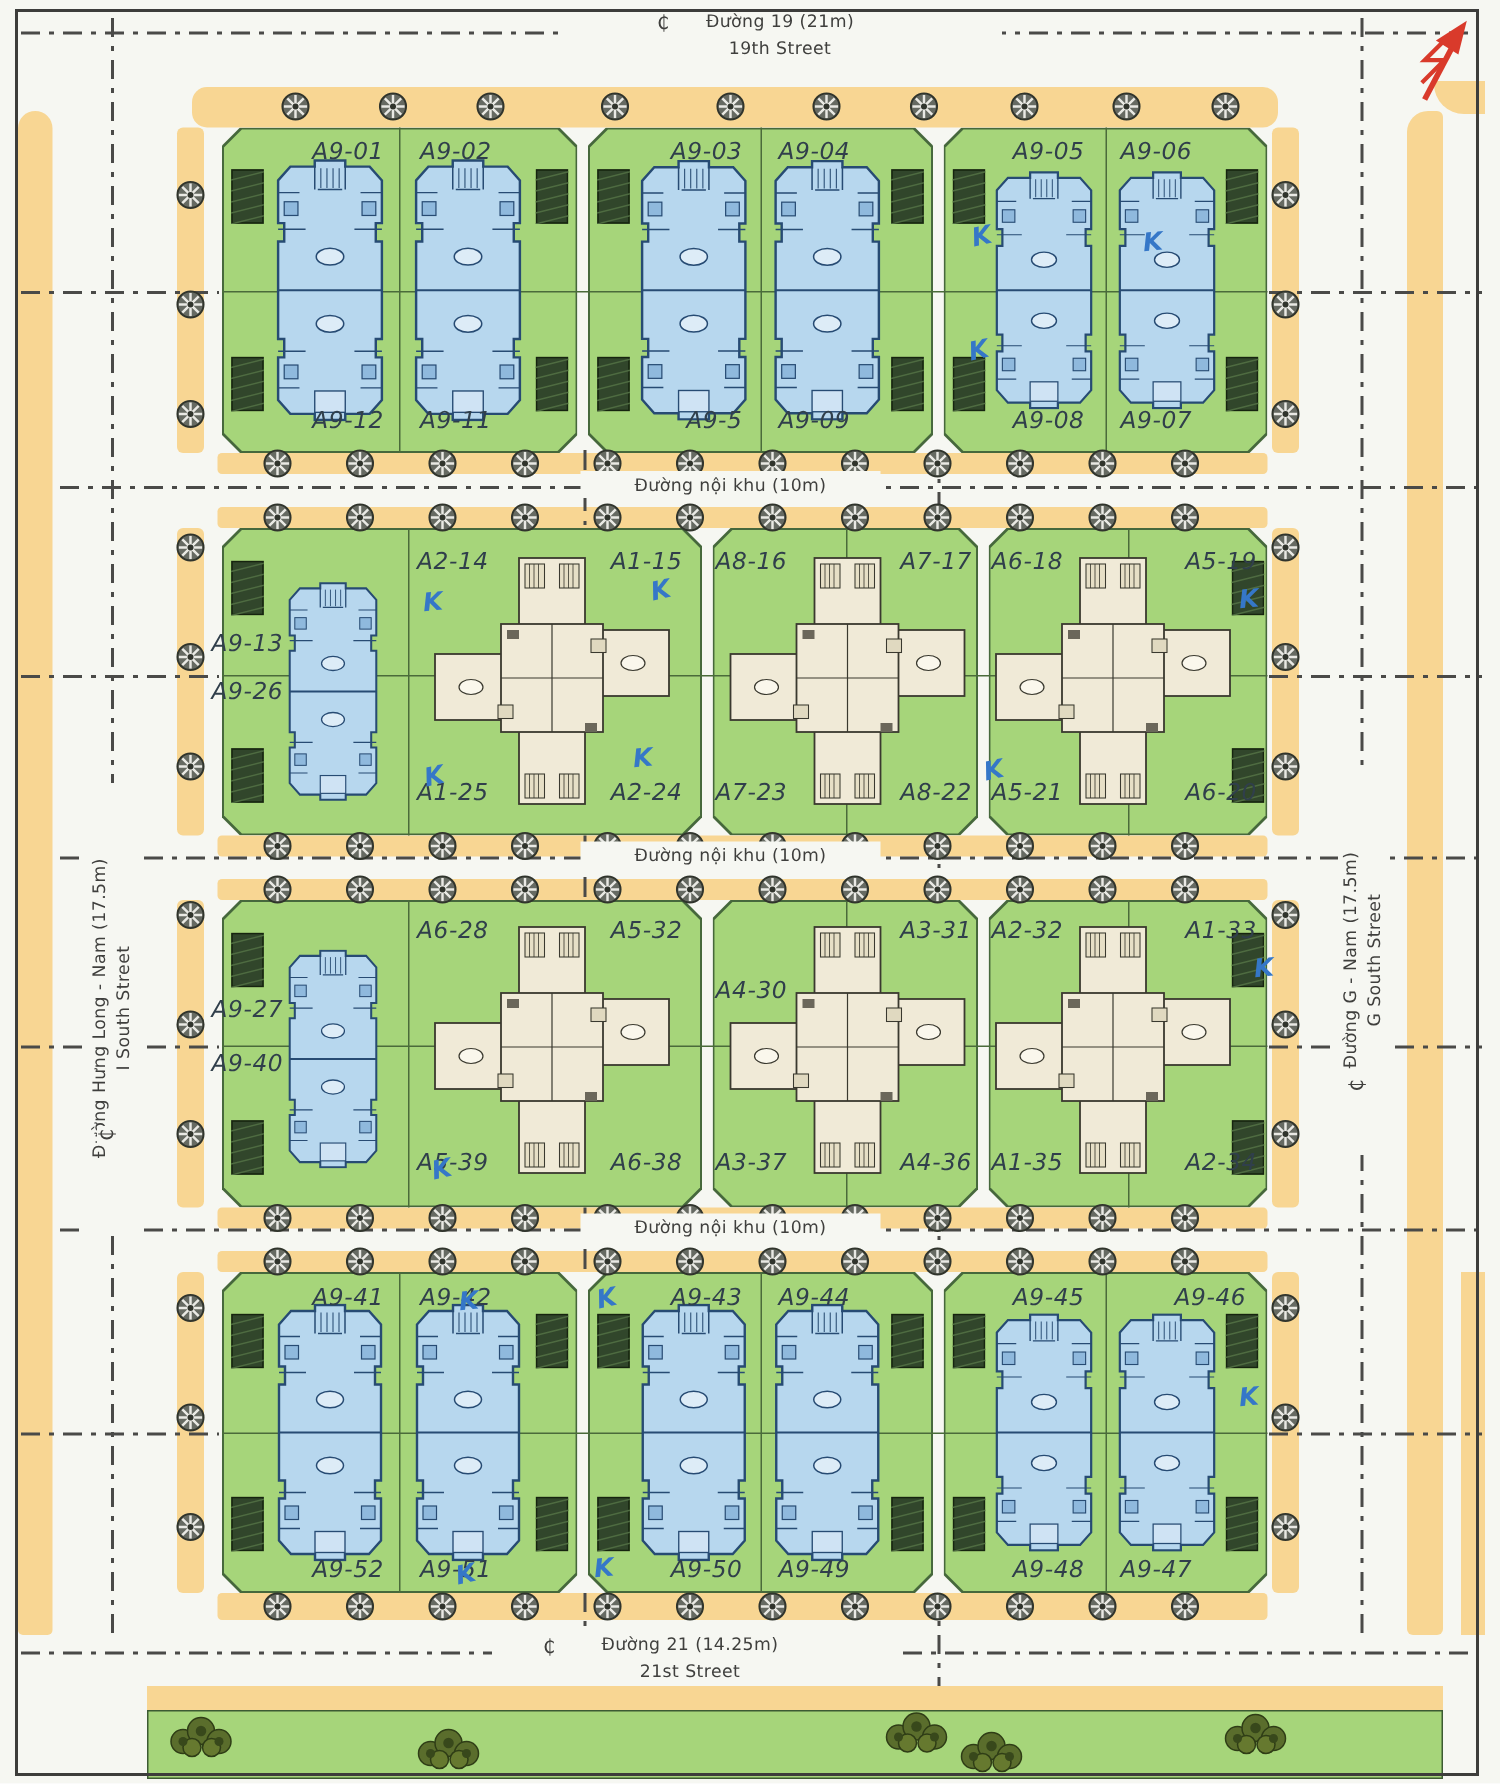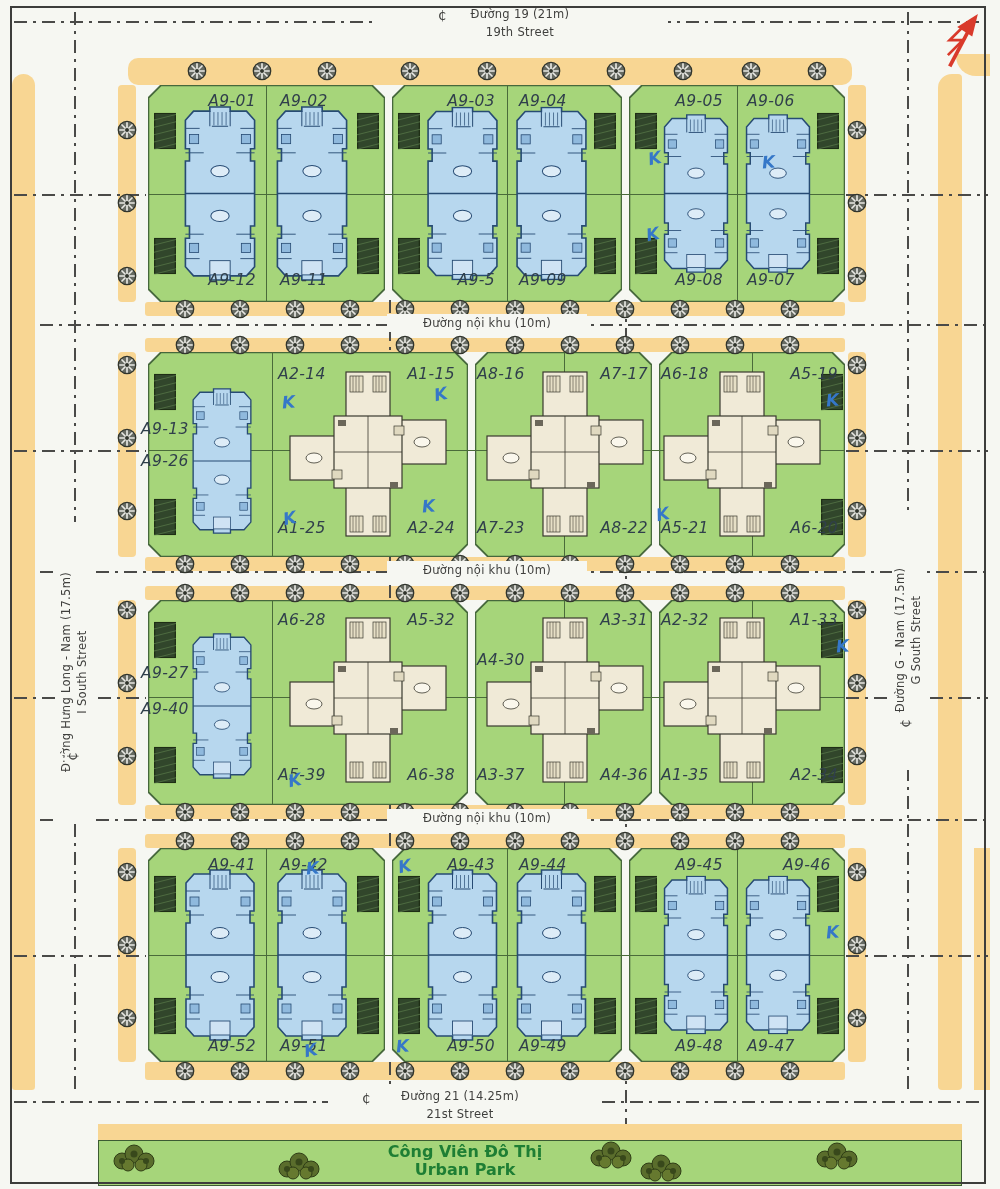--- a/index.html
+++ b/index.html
@@ -137,22 +137,20 @@
     <div>I South Street</div>
   </div>
   <span class="cl-sym rot" style="left:66px;top:749px;">₵</span>
 
   <div class="street-label rot ctr" style="left:779px;top:623px;width:260px;height:34px;line-height:16px;background:#f6f7f2;">
     <div>Đường G - Nam (17.5m)</div>
     <div>G South Street</div>
   </div>
   <span class="cl-sym rot" style="left:899px;top:716px;">₵</span>
 
-  <div class="park-title ctr" style="left:335px;top:1142px;width:260px;">Công Viên Đô Thị</div>
-  <div class="park-title ctr" style="left:335px;top:1160px;width:260px;">Urban Park</div>
 
   <svg class="abs" style="left:936px;top:12px;width:50px;height:60px;z-index:45;" viewBox="0 0 52 64">
       <use href="#sym-north"></use>
     </svg>
 
 <div class="ow" style="left: 118px; top: 85px; width: 18px; height: 217px; border-radius: 4px;"></div>
     <div class="ow" style="left: 118px; top: 352px; width: 18px; height: 205px; border-radius: 4px;"></div>
     <div class="ow" style="left: 118px; top: 600px; width: 18px; height: 205px; border-radius: 4px;"></div>
     <div class="ow" style="left: 118px; top: 848px; width: 18px; height: 214px; border-radius: 4px;"></div>
     <div class="ow" style="left: 848px; top: 85px; width: 18px; height: 217px; border-radius: 4px;"></div>

